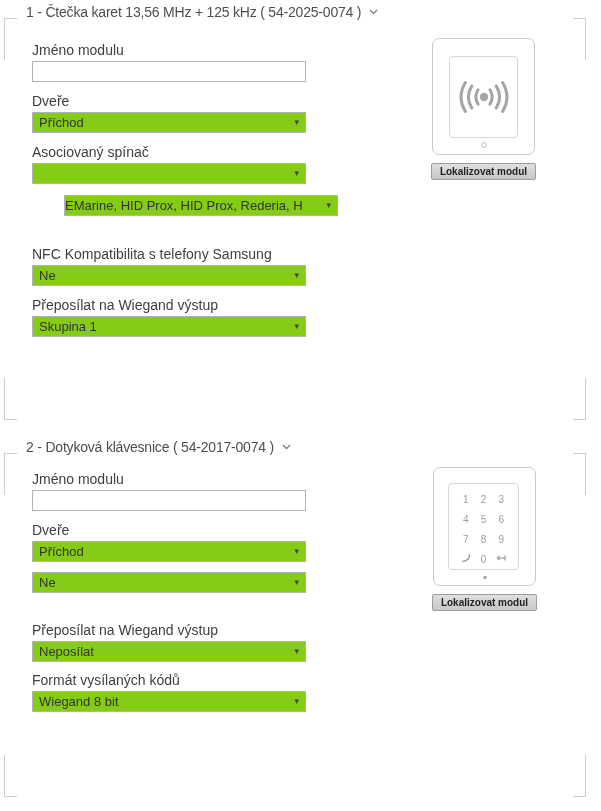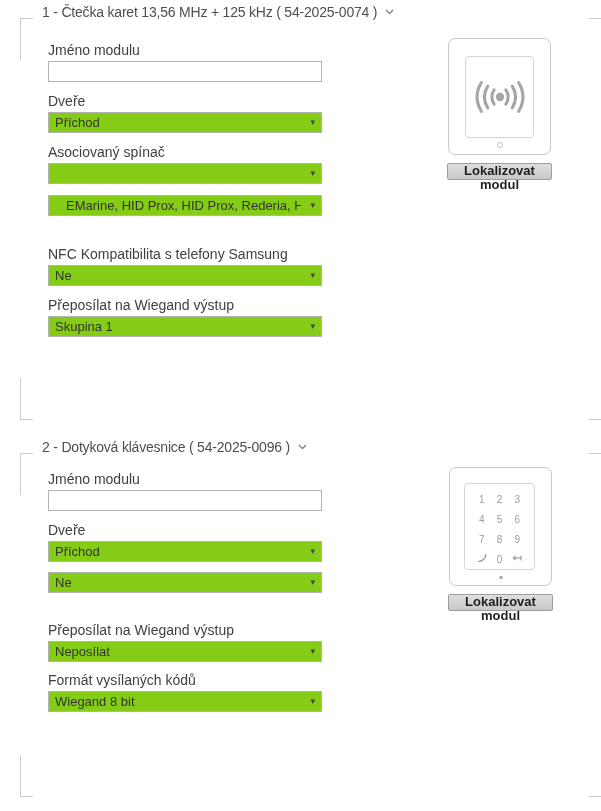--- a/index.html
+++ b/index.html
@@ -1,20 +1,20 @@
 <!DOCTYPE html>
 <html><head>
 <meta charset="utf-8">
 <style>
   * { margin:0; padding:0; box-sizing:border-box; }
   html,body { width:601px; height:811px; background:#ffffff; overflow:hidden;
               font-family:"Liberation Sans", sans-serif; }
   .page { position:relative; width:601px; height:811px; background:#fff; }
 
-  .panel { position:absolute; left:20px; width:582px;text-decoration:underline; }
+  .panel { position:absolute; left:4px; width:582px;text-decoration:underline; }
   .panel-1 { top:18px;  height:402px; }
   .panel-2 { top:453px; height:344px; }
 
   .corner { position:absolute; width:13px; height:42px; pointer-events:none; }
   .corner.tl { left:0;  top:0;    border-left:1px solid #ccc;  border-top:1px solid #ccc; }
   .corner.tr { right:0; top:0;    border-right:1px solid #ccc; border-top:1px solid #ccc; }
   .corner.bl { left:0;  bottom:0; border-left:1px solid #ccc;  border-bottom:1px solid #ccc; }
   .corner.br { right:0; bottom:0; border-right:1px solid #ccc; border-bottom:1px solid #ccc; }
 
   .panel-title { position:absolute; left:22px; top:-15px; height:18px;
@@ -24,21 +24,21 @@
 
   .field { position:absolute; left:28px; width:274px; }
   .field-label { font-size:14px; color:#3f3f3f; height:16px; margin-bottom:3px;
                  white-space:nowrap; }
   .text-input { width:274px; height:21px; border:1px solid #b3b3b3; background:#fff;
                 font-family:"Liberation Sans",sans-serif; font-size:13px; color:#333;
                 padding:0 6px; display:block; outline:none; }
   .selectbox { position:relative; width:274px; height:21px; border:1px solid #b3b3b3;
                background:#84cc16; font-size:13px; color:#333; line-height:19px;
                padding:0 20px 0 6px; cursor:default; }
-  .selectbox.indent { padding-left:17px; }
+  .selectbox.indent { padding-left:0;margin-left:32px; }
   .selectbox .sel-text { display:block; white-space:nowrap; overflow:hidden; }
   .selectbox .arrow { position:absolute; right:6px; top:-1px; line-height:21px;
                       font-size:9px; color:#444; }
 
   
   .p1-f0{top:24px}.p1-f1{top:75px}.p1-f2{top:126px}.p1-f3{top:177px}
   .p1-f4{top:228px}.p1-f5{top:279px}
   .p2-f0{top:18px}.p2-f1{top:69px}.p2-f2{top:119px}.p2-f3{top:169px}.p2-f4{top:219px}
 
   .module-col { position:absolute; width:105px; }
@@ -59,21 +59,21 @@
                    width:3px; height:3px; background:#a8a8a8; }
 
   .keypad-grid { position:absolute; left:0; top:3px; width:100%;
                  display:grid; grid-template-columns:repeat(3,1fr);
                  grid-auto-rows:20px; justify-items:center; align-items:center;
                  color:#9c9c9c; font-size:10px; padding:2px 8px 0 8px; }
   .keypad-grid .k { width:14px; text-align:center; }
 
   .locate-btn { display:block; width:105px; height:17px; margin-top:8px;
                 font-family:"Liberation Sans",sans-serif; font-weight:bold;
-                font-size:13px; color:#1f1f1f; line-height:14px;
+                font-size:10px; color:#1f1f1f; line-height:14px;
                 background:linear-gradient(#dfdfdf,#c8c8c8);
                 border:1px solid #9d9d9d; border-radius:2px; cursor:pointer; }
 </style>
 </head>
 <body>
 
 <div class="page">
 
   <section class="panel panel-1">
     <div class="corner tl"></div>
@@ -150,21 +150,21 @@
     </div>
   </section>
 
   <section class="panel panel-2">
     <div class="corner tl"></div>
     <div class="corner tr"></div>
     <div class="corner bl"></div>
     <div class="corner br"></div>
 
     <div class="panel-title">
-      <span class="t">2 - Dotyková klávesnice ( 54-2025-0096 )</span>
+      <span class="t">2 - Dotyková klávesnice ( 54-2017-0074 )</span>
       <svg width="9" height="6" viewBox="0 0 9 6">
         <polyline points="1,1 4.5,4.6 8,1" fill="none" stroke="#7a7a7a" stroke-width="1.3"></polyline>
       </svg>
     </div>
 
     <div class="field p2-f0">
       <div class="field-label">Jméno modulu</div>
       <input class="text-input" type="text" value="" style="">
     </div>
 

